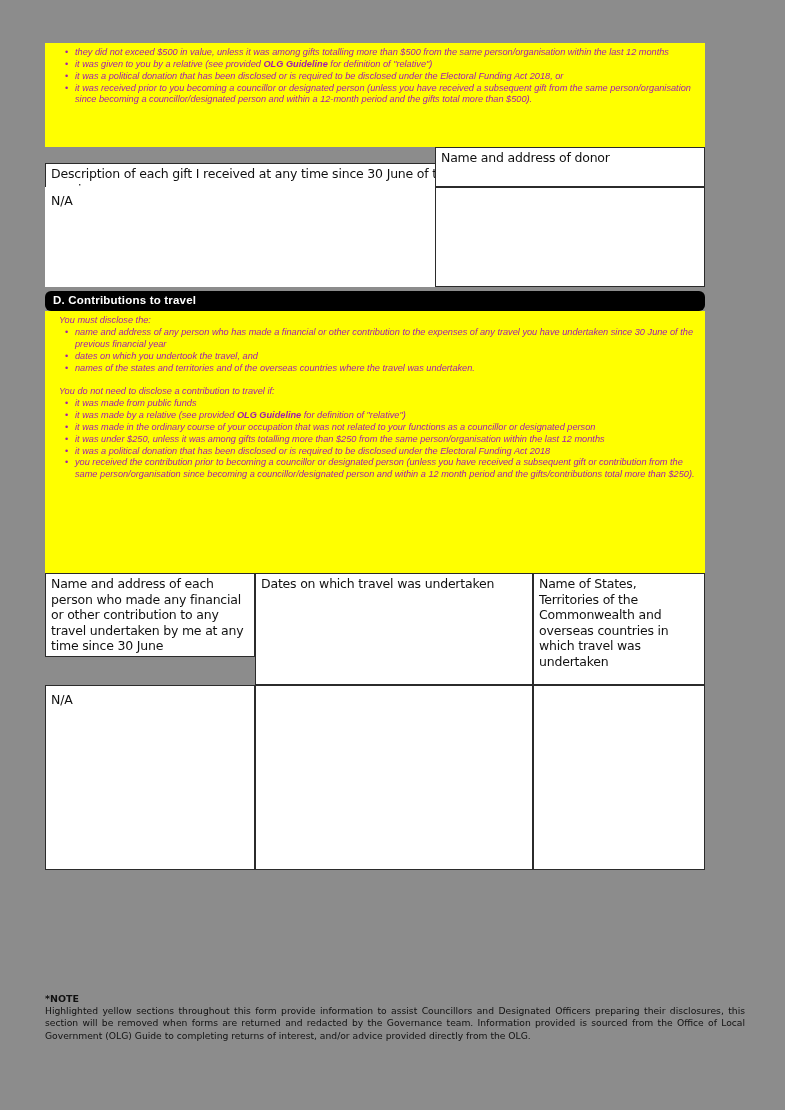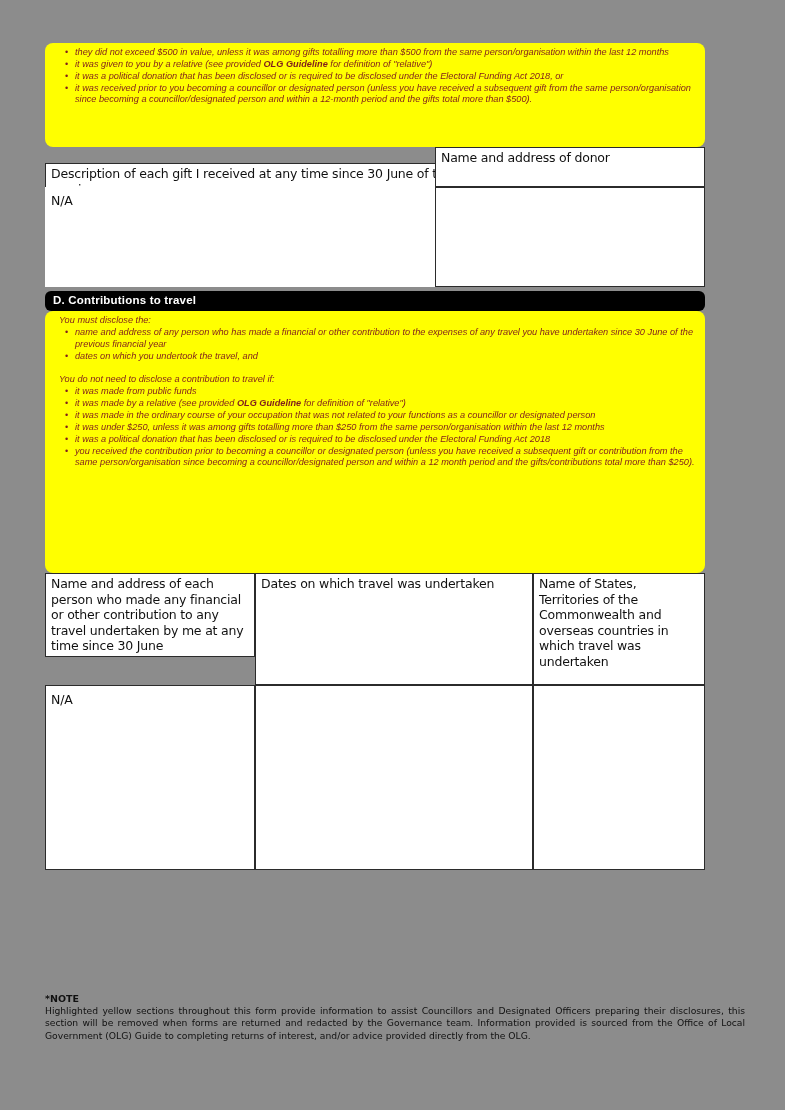--- a/index.html
+++ b/index.html
@@ -16,23 +16,22 @@
   }
   .page {
     position: absolute;
     left: 0; top: 0;
     width: 785px;
     height: 1110px;
   }
   .yellow-block {
     position: absolute;
     background: #ffff00;
-    color: #7f1d1d;
+    color: #a21caf;
     box-sizing: border-box;
-    border-radius: 8px;
   }
   .yellow-block ul {
     margin: 0;
     padding: 0 0 0 14px;
     list-style: none;
   }
   .yellow-block li {
     position: relative;
     font-style: italic;
     font-size: 9.2px;
@@ -142,20 +141,21 @@
 
   <div class="black-bar" style="left:45px; top:291px; width:660px; height:20px;">
     <span>D. Contributions to travel</span>
   </div>
 
   <div class="yellow-block" style="left:45px; top:311px; width:660px; height:262px; padding:4px 6px 4px 8px;">
     <div class="intro-line">You must disclose the:</div>
     <ul>
       <li><span>name and address of any person who has made a financial or other contribution to the expenses of any travel you have undertaken since 30 June of the previous financial year</span></li>
       <li><span>dates on which you undertook the travel, and</span></li>
+      <li><span>names of the states and territories and of the overseas countries where the travel was undertaken.</span></li>
     </ul>
     <div style="height:11px;"></div>
     <div class="intro-line">You do not need to disclose a contribution to travel if:</div>
     <ul>
       <li><span>it was made from public funds</span></li>
       <li><span>it was made by a relative (see provided <b>OLG Guideline</b> for definition of "relative")</span></li>
       <li><span>it was made in the ordinary course of your occupation that was not related to your functions as a councillor or designated person</span></li>
       <li><span>it was under $250, unless it was among gifts totalling more than $250 from the same person/organisation within the last 12 months</span></li>
       <li><span>it was a political donation that has been disclosed or is required to be disclosed under the Electoral Funding Act 2018</span></li>
       <li><span>you received the contribution prior to becoming a councillor or designated person (unless you have received a subsequent gift or contribution from the same person/organisation since becoming a councillor/designated person and within a 12 month period and the gifts/contributions total more than $250).</span></li>

